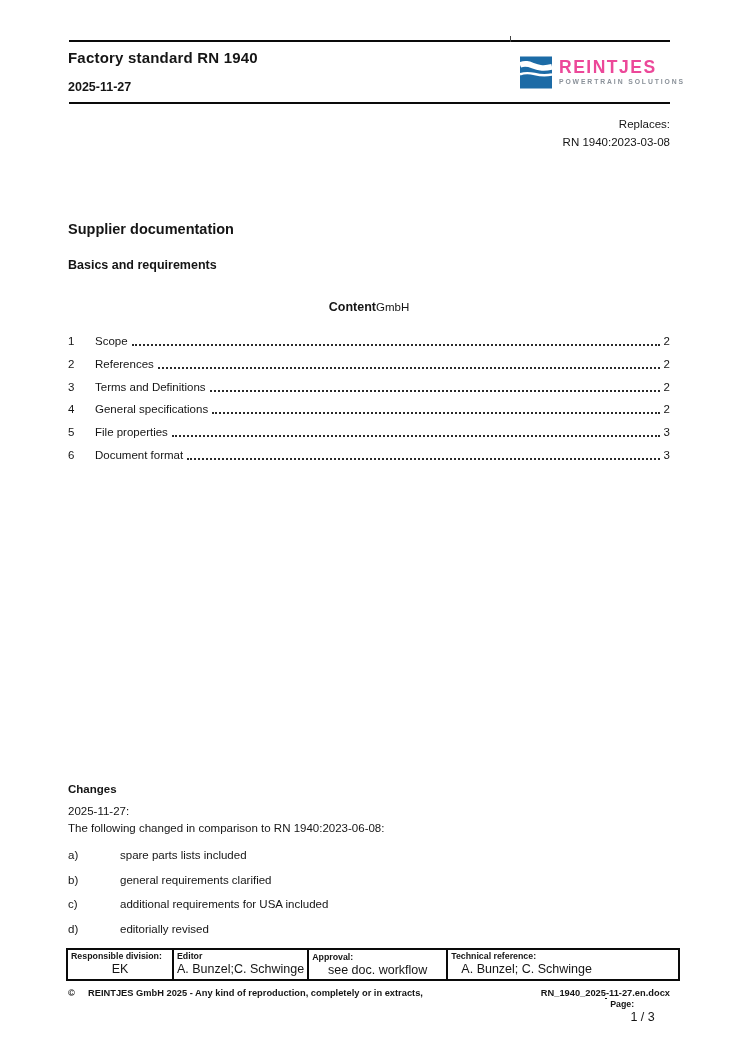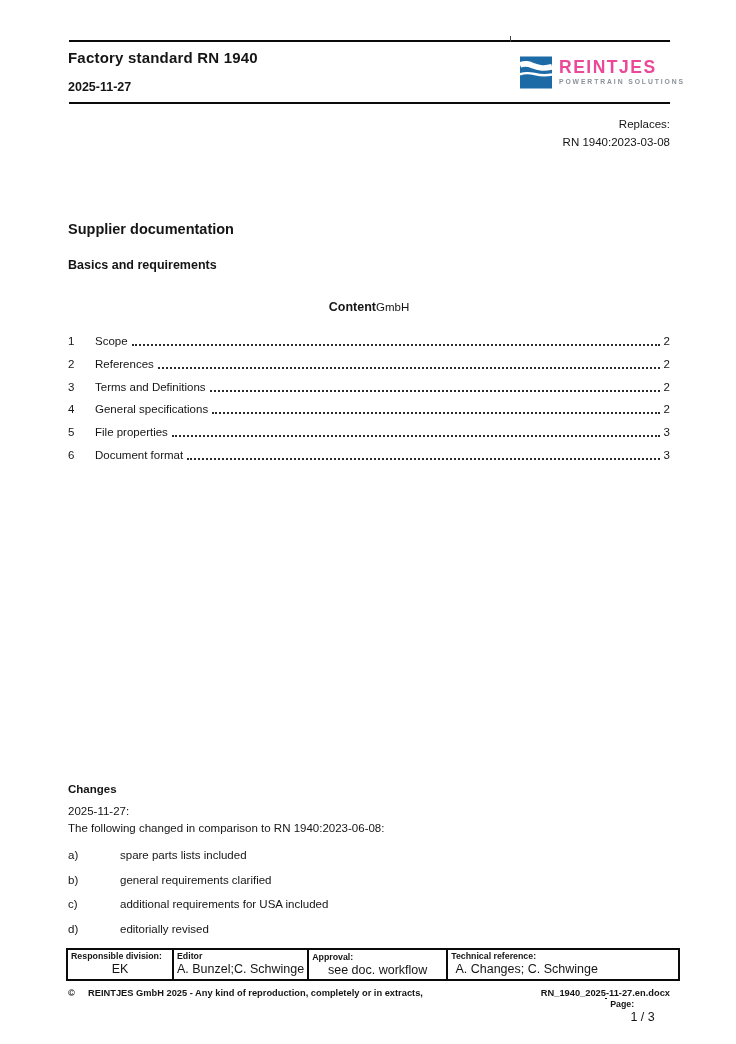--- a/index.html
+++ b/index.html
@@ -172,21 +172,21 @@
     <div class="ft-cell ft-c2">
       <div class="ft-label">Editor</div>
       <div class="ft-value">A. Bunzel;C. Schwinge</div>
     </div>
     <div class="ft-cell ft-c3">
       <div class="ft-label">Approval:</div>
       <div class="ft-value">see doc. workflow</div>
     </div>
     <div class="ft-cell ft-c4">
       <div class="ft-label">Technical reference:</div>
-      <div class="ft-value">A. Changes; C. Schwinge</div>
+      <div class="ft-value">A. Bunzel; C. Schwinge</div>
     </div>
     <div class="ft-cell ft-c5">
       <div class="ft-label">Page:</div>
       <div class="ft-value">1 / 3</div>
     </div>
   </div>
 
   <div class="copyright">
     <div class="copy-left">
       <span class="copy-symbol">©</span>

